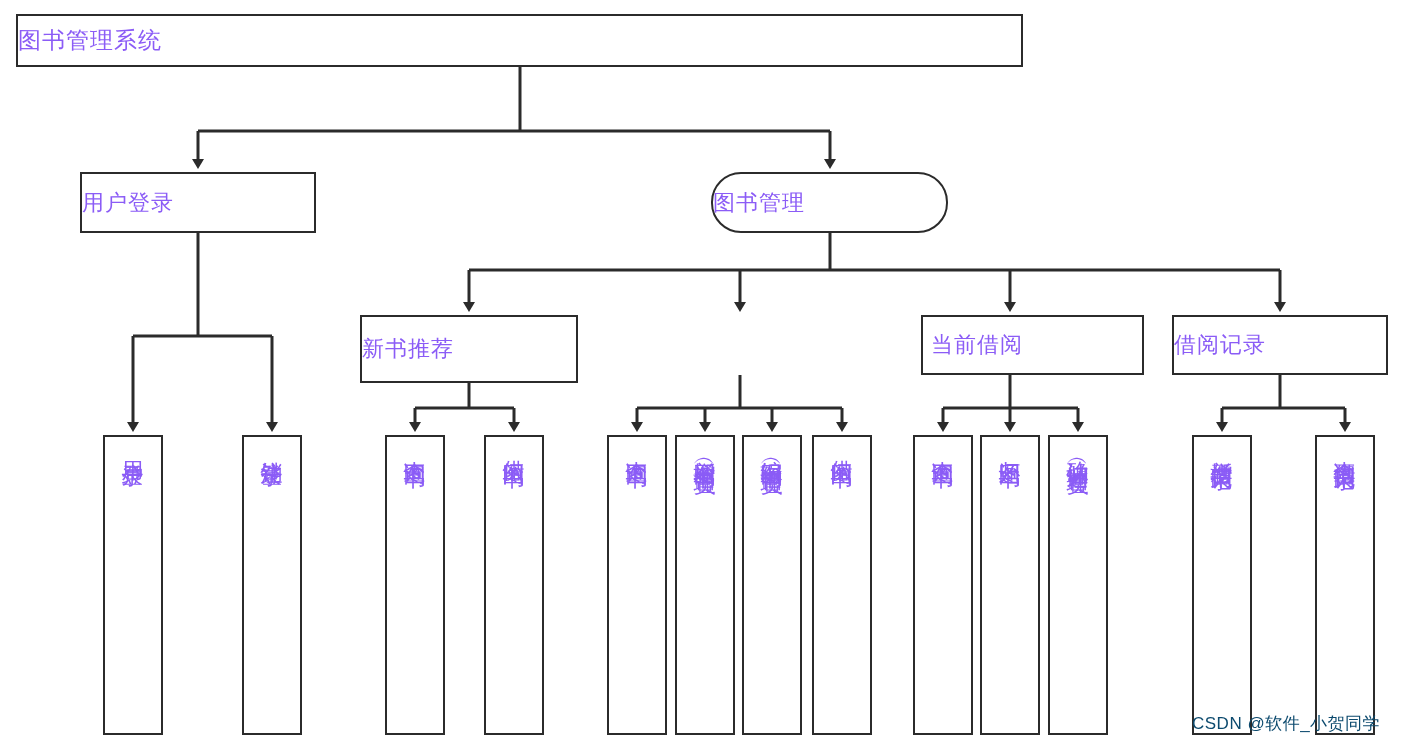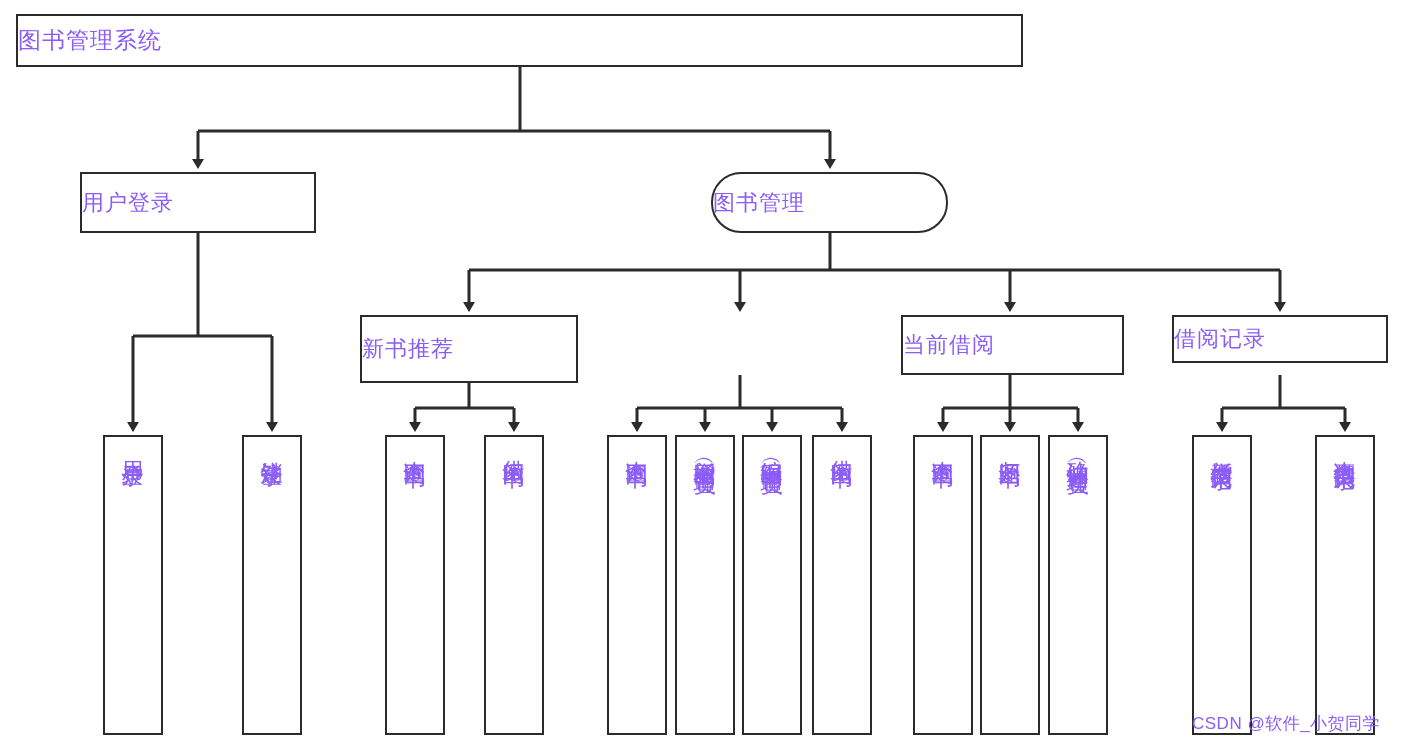--- a/index.html
+++ b/index.html
@@ -43,21 +43,21 @@
   #edges{
     position:absolute;
     left:0;top:0;
     width:1405px;height:747px;
     pointer-events:none;
   }
   .watermark{
     position:absolute;
     left:1192px;top:712px;
     font-size:17px;
-    color:#8b5cf6;
+    color:#0c4a6e;
     white-space:nowrap;
     letter-spacing:0.5px;
   }
 </style>
 </head>
 <body>
 
 <div id="diagram">
 
   <svg id="edges" viewBox="0 0 1405 747" xmlns="http://www.w3.org/2000/svg">
@@ -117,24 +117,24 @@
   <div class="node horizontal" style="left:80px;top:172px;width:236px;height:61px;">
     <span>用户登录</span>
   </div>
   <div class="node horizontal" style="left:711px;top:172px;width:237px;height:61px;border-radius:30px;">
     <span>图书管理</span>
   </div>
 
   <div class="node horizontal" style="left:360px;top:315px;width:218px;height:68px;">
     <span>新书推荐</span>
   </div>
-  <div class="node horizontal" style="left:901px;top:315px;width:223px;height:60px;">
+  <div class="node horizontal" style="left:921px;top:315px;width:223px;height:60px;padding-left:8px;">
     <span>当前借阅</span>
   </div>
-  <div class="node horizontal" style="left:1172px;top:315px;width:216px;height:48px;">
+  <div class="node horizontal" style="left:1172px;top:315px;width:216px;height:60px;">
     <span>借阅记录</span>
   </div>
 
   <div class="node vertical" style="left:103px;top:435px;width:60px;height:300px;">
     <span>用户登录</span>
   </div>
   <div class="node vertical" style="left:242px;top:435px;width:60px;height:300px;">
     <span>注销登录</span>
   </div>
 

